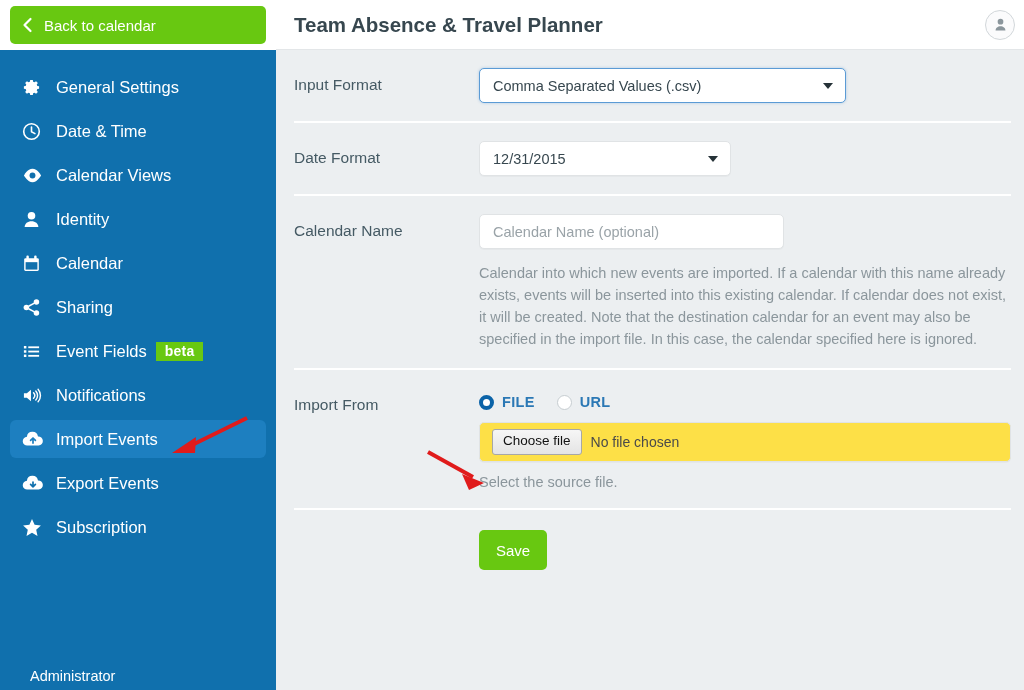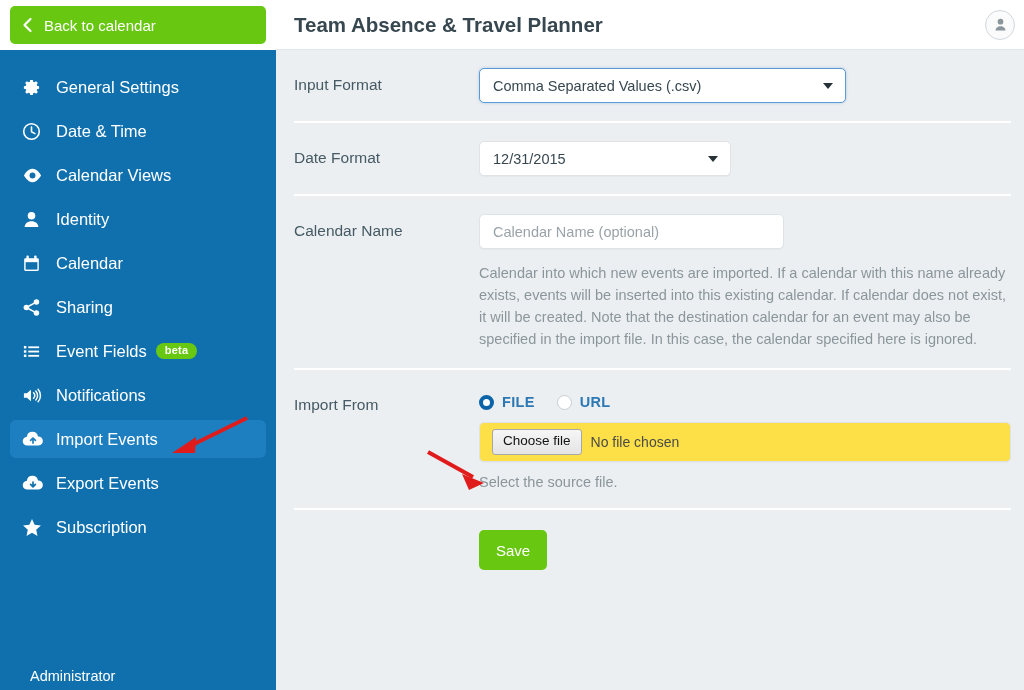--- a/index.html
+++ b/index.html
@@ -87,23 +87,23 @@
   .nav-ico svg { display: block; }
   .nav-label {
     font-size: 16.5px;
     color: #ffffff;
     white-space: nowrap;
   }
   .beta-badge {
     margin-left: 9px;
     background: #68c811;
     color: #ffffff;
-    font-size: 11px;
+    font-size: 14px;
     font-weight: bold;
-    border-radius: 8px;
+    border-radius: 0;
     padding: 2px 9px 3px 9px;
     line-height: 1;
     letter-spacing: 0.2px;
   }
   #sidebar-footer {
     position: absolute;
     left: 0; bottom: 0;
     width: 222px;
     padding: 0 0 6px 30px;
     color: #ffffff;

